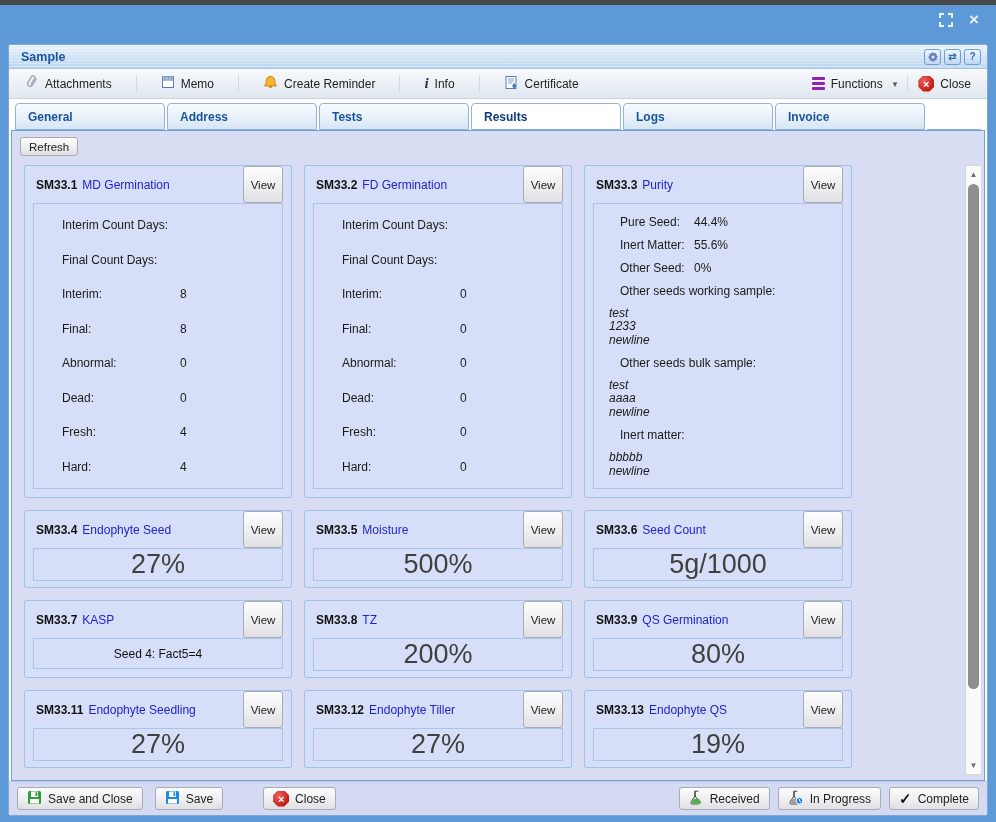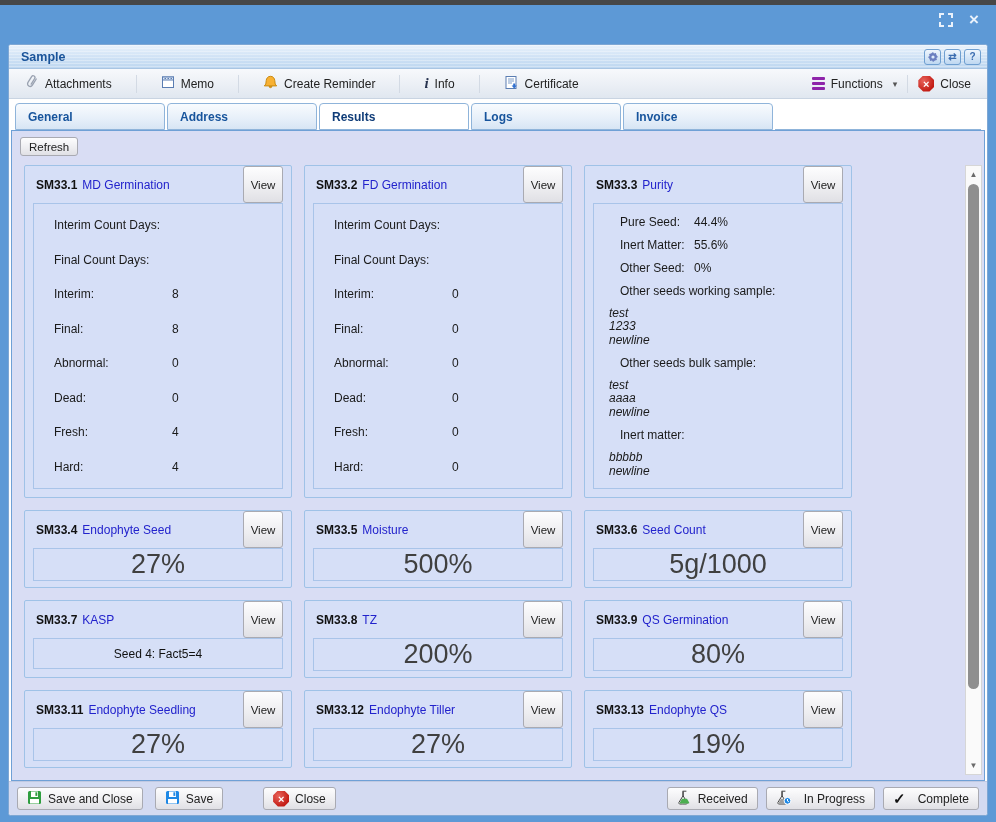--- a/index.html
+++ b/index.html
@@ -88,21 +88,21 @@
   .cards-viewport { position:absolute; left:12px; top:34px; right:26px; bottom:5px; overflow:hidden; }
   .cards-grid { display:grid; grid-template-columns:repeat(3,268px); grid-template-rows:333px 78px 78px 78px; gap:12px; width:828px; }
 
   .card { border:1px solid #9fc2e7; background:#d6dff7; border-radius:2px; display:flex; flex-direction:column; }
   .card-head { flex:0 0 35px; display:flex; align-items:center; gap:5px; padding:0 8px 0 11px; }
   .card-id { font-weight:bold; color:#111;text-align:center; }
   .card-test { color:#2222cc; cursor:pointer; }
   .view-btn { height:37px; min-width:40px; margin-left:auto; }
   .card-body { flex:1 1 auto; margin:0 8px 8px 8px; border:1px solid #a9c4e9; background:#d6dff7; }
 
-  .body-counts { display:flex; flex-direction:column; justify-content:space-between; padding:14px 10px 14px 20px; }
+  .body-counts { display:flex; flex-direction:column; justify-content:space-between; padding:14px 10px 14px 28px; }
   .crow { display:flex; }
   .crow .lbl { width:118px; flex:0 0 118px; }
 
   .body-purity { display:flex; flex-direction:column; justify-content:space-between; padding:11px 10px 10px 12px; }
   .prow { display:flex; padding-left:14px; }
   .prow .lbl { width:74px; flex:0 0 74px; }
   .pheading { padding-left:14px; }
   .plines { padding-left:3px; line-height:13.5px;font-style:italic; }
 
   .body-value, .body-text { display:flex; align-items:center; justify-content:center; }
@@ -118,21 +118,21 @@
   .vs-arrow.up { top:1px; }
   .vs-arrow.down { bottom:1px; }
   .vs-thumb { position:absolute; left:2px; top:18px; width:11px; height:505px; background:#8f8f8f; border-radius:6px; cursor:grab; }
 
   
   .footer {
     flex:0 0 34px; background:#d3daf1; border-top:1px solid #c0c9e2;
     display:flex; align-items:center; padding:0 8px;
   }
   .footer-btn { height:23px; display:inline-flex; align-items:center; gap:6px; padding:0 9px; font-size:12px; }
-  .ml12 { margin-left:12px; } .ml40 { margin-left:40px; } .ml8 { margin-left:8px;gap:12px; }
+  .ml12 { margin-left:12px; } .ml40 { margin-left:40px; } .ml8 { margin-left:8px; }
   .f-right { margin-left:auto; display:flex; align-items:flex-end; }
   .check-glyph { font-size:15px; font-weight:bold; color:#111; line-height:14px; }
   .info-glyph { font-family:"Liberation Serif",serif; font-style:italic; font-weight:bold; font-size:15px; color:#26324e; line-height:13px; }
 </style>
 </head>
 <body>
 
 <div class="top-strip"></div>
 
 <div class="win-controls">
@@ -233,20 +233,23 @@
       </div>
     </div>
   </div>
 
   <div class="tabbar">
     <div class="tab">
         <span>General</span>
       </div>
     <div class="tab">
         <span>Address</span>
+      </div>
+    <div class="tab">
+        <span>Tests</span>
       </div>
     <div class="tab active">
         <span>Results</span>
       </div>
     <div class="tab">
         <span>Logs</span>
       </div>
     <div class="tab">
         <span>Invoice</span>
       </div>

